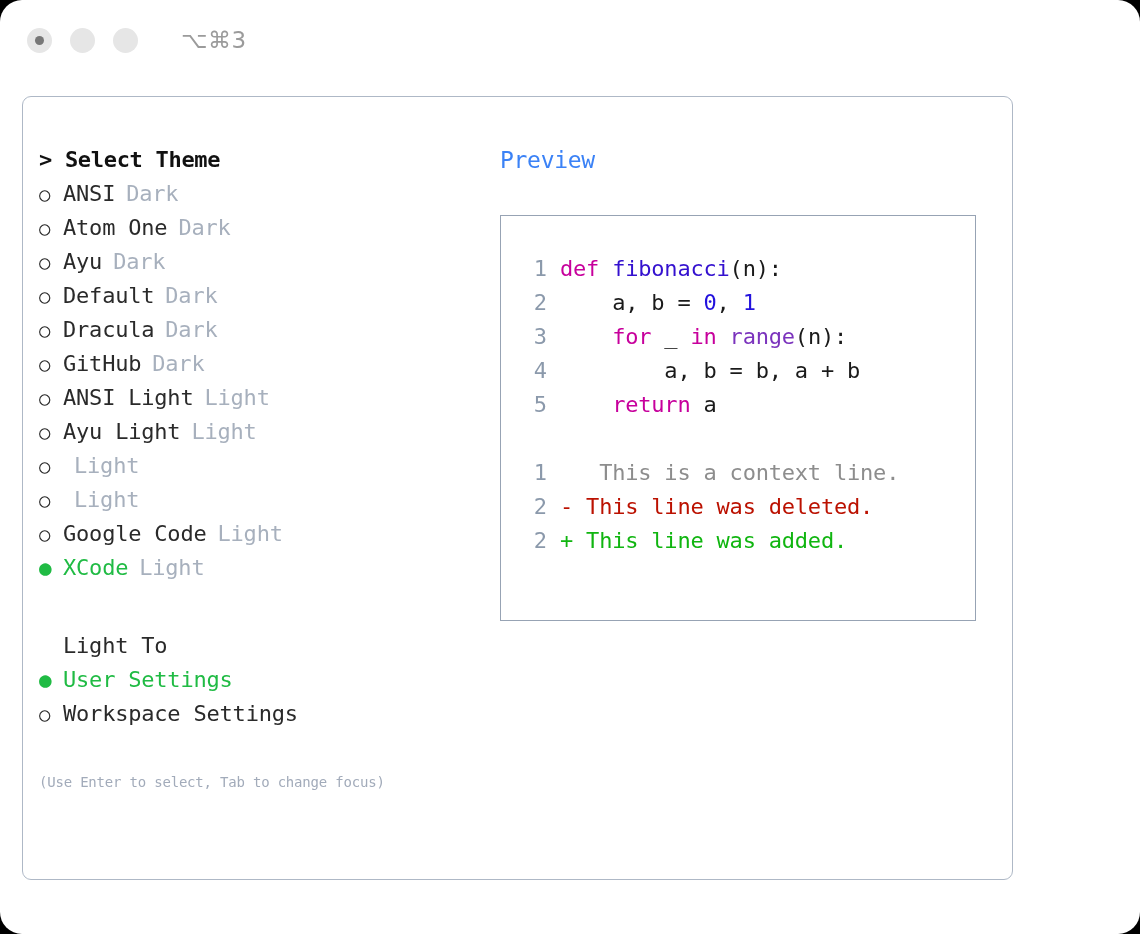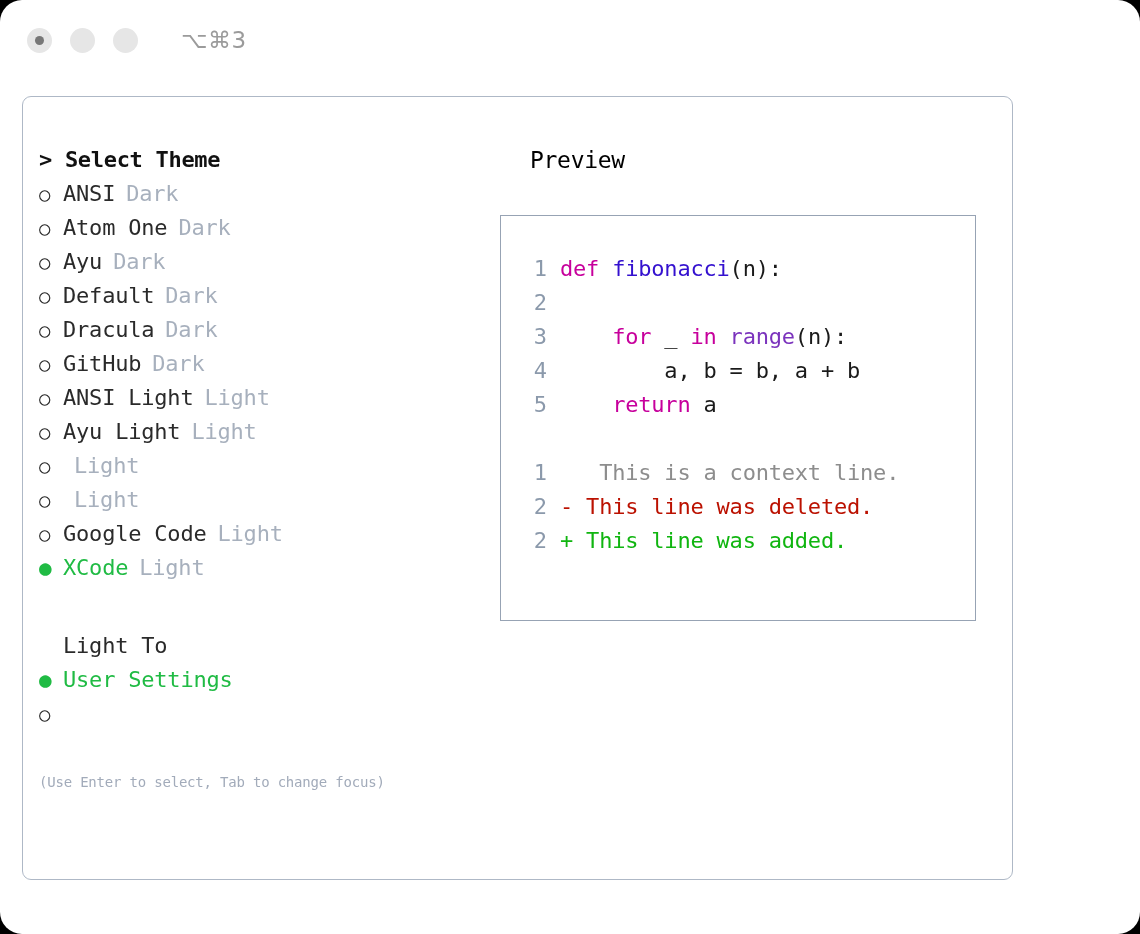--- a/index.html
+++ b/index.html
@@ -151,26 +151,25 @@
 
   
   .right-col {
     position: absolute;
     left: 477px;
     top: 46px;
     width: 490px;
   }
   .preview-title {
     font-size: 23px;
-    color: #000000;
+    color: #3b82f6;
     line-height: 34px;
     height: 34px;
     letter-spacing: -0.3px;
     white-space: pre;
-    margin-left: 30px;
   }
   .preview-box {
     margin-top: 38px;
     width: 476px;
     height: 406px;
     border: 1.6px solid #97a3b4;
     box-sizing: border-box;
     background: #ffffff;
     padding: 36px 0 0 16px;
   }
@@ -238,34 +237,34 @@
             <div class="opt-row"><span class="marker">○</span><span class="opt-tag">Light</span></div>
             <div class="opt-row"><span class="marker">○</span><span class="opt-tag">Light</span></div>
             <div class="opt-row"><span class="marker">○</span><span class="opt-label">Google Code</span><span class="opt-tag">Light</span></div>
             <div class="opt-row"><span class="marker on">●</span><span class="opt-label sel">XCode</span><span class="opt-tag">Light</span></div>
           </div>
 
         <div class="apply-block">
           <div class="apply-title">Light To</div>
           <div id="apply-list">
               <div class="opt-row"><span class="marker on">●</span><span class="opt-label sel">User Settings</span></div>
-              <div class="opt-row"><span class="marker">○</span></div>
+              <div class="opt-row"><span class="marker">○</span><span class="opt-label">Workspace Settings</span></div>
             </div>
         </div>
 
         <div class="hint">(Use Enter to select, Tab to change focus)</div>
       </div>
 
       <div class="right-col">
         <div class="preview-title">Preview</div>
 
         <div class="preview-box">
           <div id="code-block">
               <div class="code-line"><span class="lineno">1</span><span class="code-text"><span class="tok-kw">def</span><span class="tok-txt"> </span><span class="tok-fn">fibonacci</span><span class="tok-txt">(n):</span></span></div>
-              <div class="code-line"><span class="lineno">2</span></div>
+              <div class="code-line"><span class="lineno">2</span><span class="code-text"><span class="tok-txt">    a, b = </span><span class="tok-num">0</span><span class="tok-txt">, </span><span class="tok-num">1</span></span></div>
               <div class="code-line"><span class="lineno">3</span><span class="code-text"><span class="tok-txt">    </span><span class="tok-kw">for</span><span class="tok-txt"> _ </span><span class="tok-kw">in</span><span class="tok-txt"> </span><span class="tok-call">range</span><span class="tok-txt">(n):</span></span></div>
               <div class="code-line"><span class="lineno">4</span><span class="code-text"><span class="tok-txt">        a, b = b, a + b</span></span></div>
               <div class="code-line"><span class="lineno">5</span><span class="code-text"><span class="tok-txt">    </span><span class="tok-kw">return</span><span class="tok-txt"> a</span></span></div>
             </div>
           <div class="spacer-line"></div>
           <div id="diff-block">
               <div class="code-line"><span class="lineno">1</span><span class="code-text diff-ctx"> </span><span class="code-text diff-ctx">  This is a context line.</span></div>
               <div class="code-line"><span class="lineno">2</span><span class="code-text diff-del">-</span><span class="code-text diff-del"> This line was deleted.</span></div>
               <div class="code-line"><span class="lineno">2</span><span class="code-text diff-add">+</span><span class="code-text diff-add"> This line was added.</span></div>
             </div>

